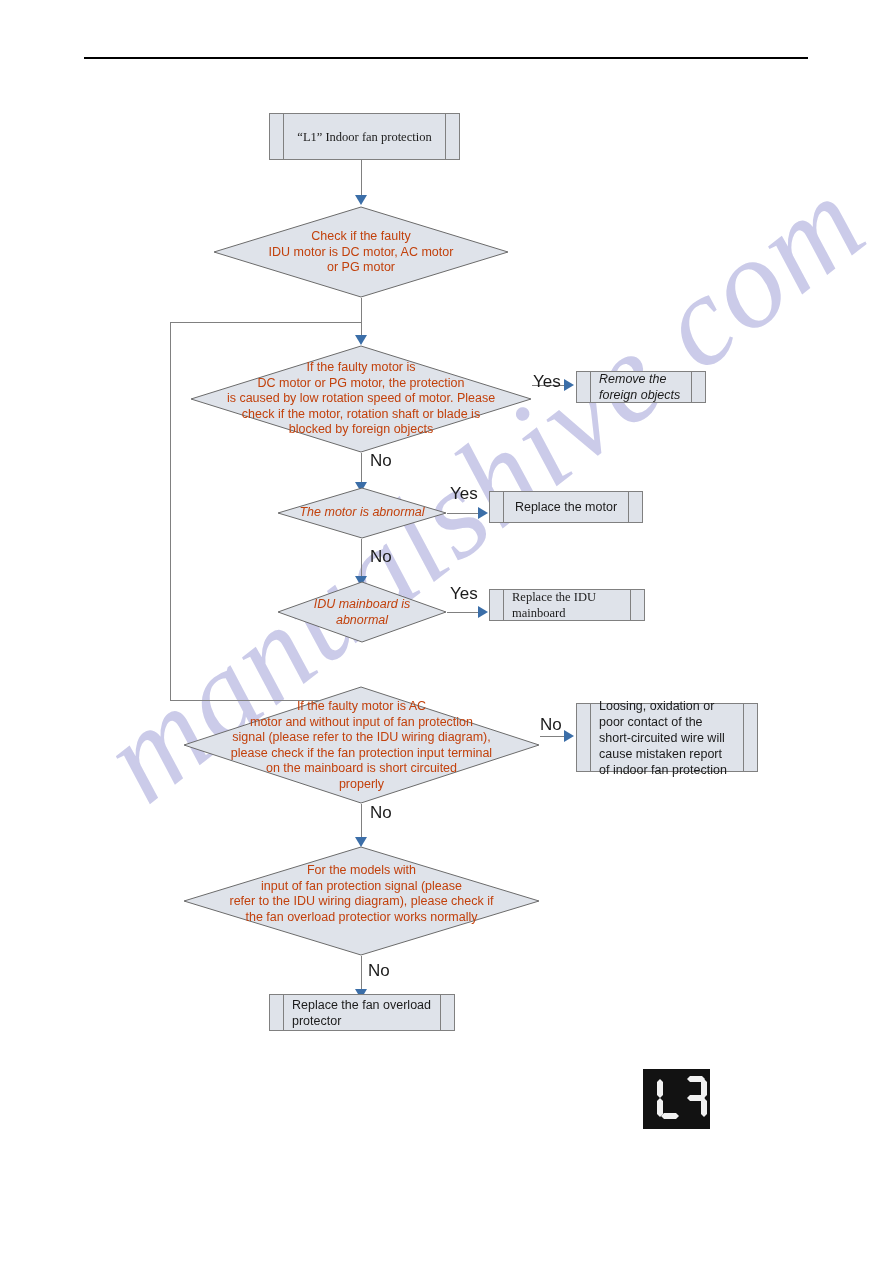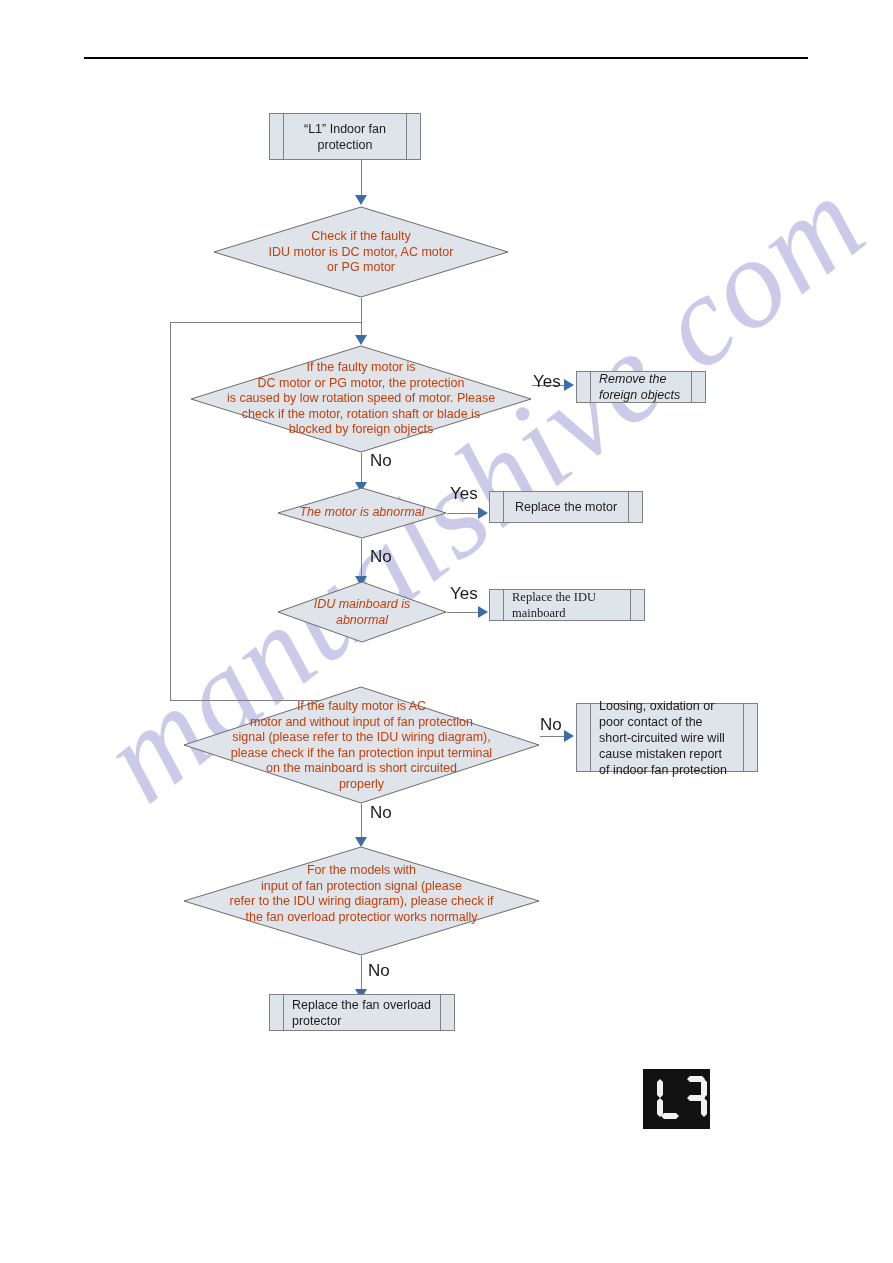--- a/index.html
+++ b/index.html
@@ -172,21 +172,21 @@
 <div id="page">
 
   <div id="watermark">
     <div class="wm-text">manualshive.com</div>
   </div>
 
   <div id="header-rule"></div>
 
   <div id="flow">
 
-    <div class="pbox center" style="left:269px; top:113px; width:152px; height:47px;">
+    <div class="pbox center" style="left:269px; top:113px; width:191px; height:47px;font-family:Liberation Serif, serif;">
       <div class="bar-l"></div>
       <div class="bar-r"></div>
       <div class="ptext">“L1” Indoor fan protection</div>
     </div>
 
     <div class="vline" style="left:361px; top:160px; height:38px;"></div>
     <div class="arrow-d" style="left:355px; top:195px;"></div>
 
     <div class="dia" style="left:213px; top:206px; width:296px; height:92px;">
       <svg width="296" height="92" viewBox="0 0 296 92">

